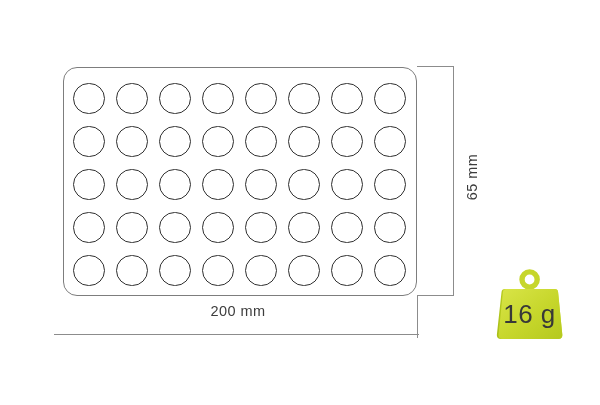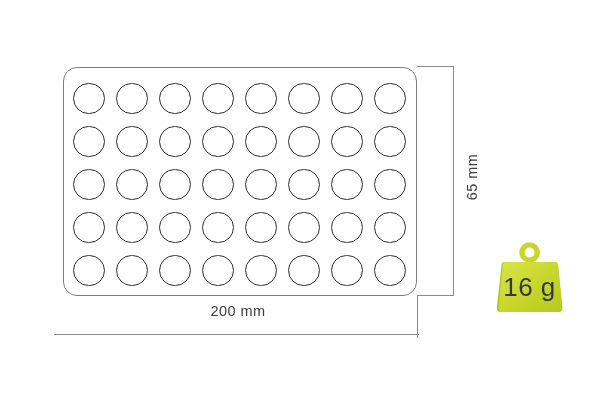--- a/index.html
+++ b/index.html
@@ -67,21 +67,21 @@
   .height-label {
     left: 432px;
     top: 169px;
     width: 80px;
     transform: rotate(-90deg);
   }
   
   .weight {
     position: absolute;
     left: 492px;
-    top: 240px;
+    top: 267px;
     width: 75px;
     height: 80px;
   }
   .weight svg {
     position: absolute;
     inset: 0;
     display: block;
   }
   .weight-label {
     position: absolute;

